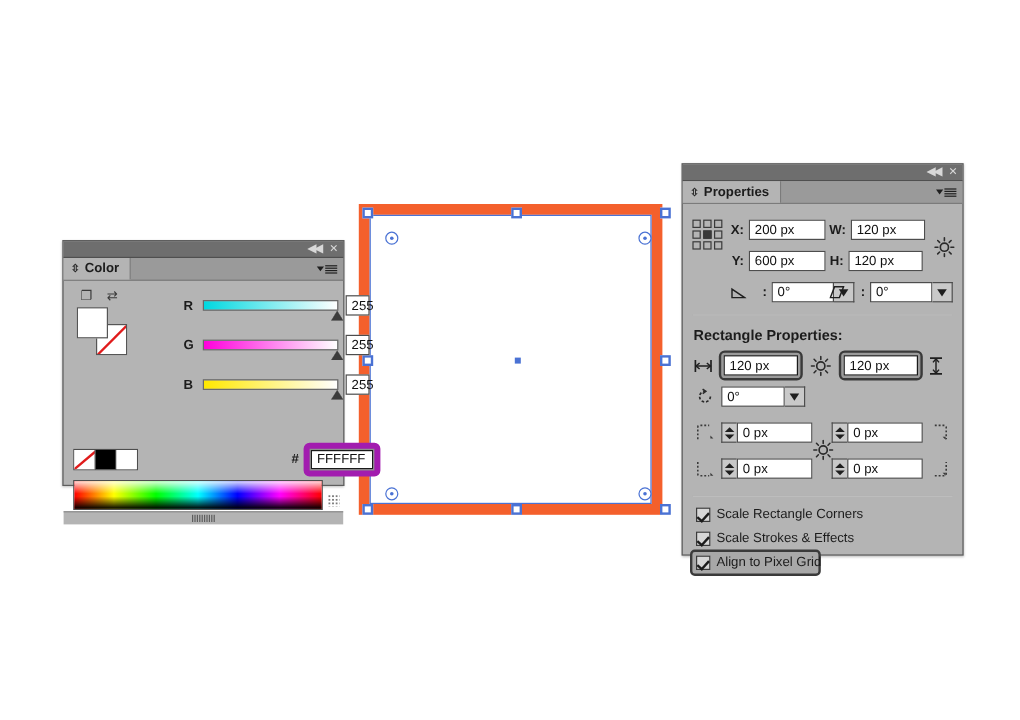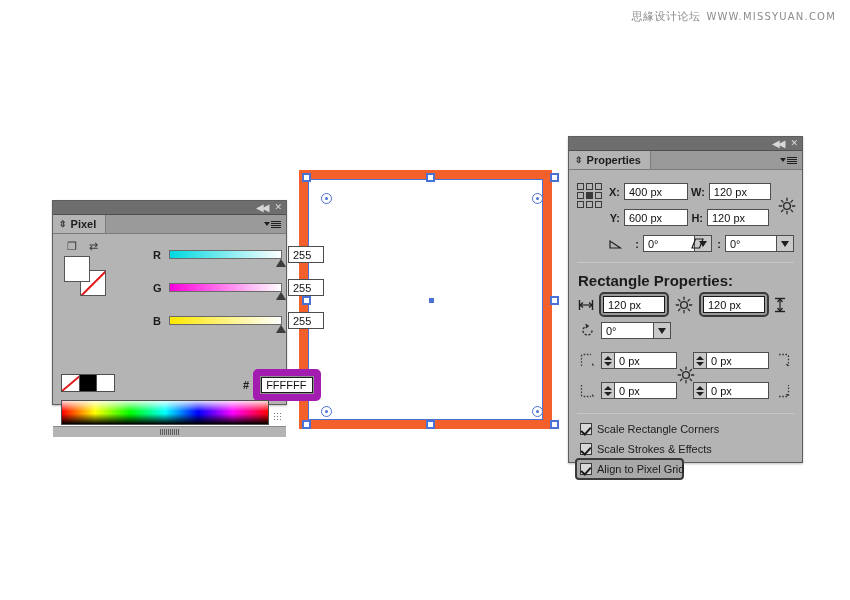--- a/index.html
+++ b/index.html
@@ -98,42 +98,42 @@
     border-right: 5px solid transparent; border-bottom: 8px solid #cfcfcf;
     filter: drop-shadow(0 0 0 #555);
   }
   .sl-thumb::after {
     content: ""; position: absolute; left: -5px; top: 0;
     width: 0; height: 0; border-left: 5px solid transparent;
     border-right: 5px solid transparent; border-bottom: 8px solid #3c3c3c;
     z-index: -1;
   }
   .sl-input {
-    width: 36px; height: 16px; background: #fff; border: 1px solid #4d4d4d;
+    width: 20px; height: 16px; background: #fff; border: 1px solid #4d4d4d;
     font-size: 11px; color: #111; padding: 0 3px;
     display: flex; align-items: center; font-family: "Liberation Sans", sans-serif;
   }
 
   .mini-swatches {
     position: absolute; left: 8px; top: 140px; width: 54px; height: 18px;
     border: 1px solid #4d4d4d; display: flex; background: #fff;
   }
   .ms-cell { width: 18px; height: 100%; position: relative; }
   .ms-none { background: #fff; overflow: hidden; }
   .ms-none .slash2 {
     position: absolute; left: -3px; top: 7px; width: 25px; height: 2px;
     background: #e01b1b; transform: rotate(-40deg);
   }
   .ms-black { background: #000; border-left: 1px solid #4d4d4d; border-right: 1px solid #4d4d4d; }
   .ms-white { background: #fff; }
 
   .hex-zone { position: absolute; left: 190px; top: 135px; display: flex; align-items: center; }
   .hex-label { font-size: 11px; font-weight: bold; color: #1c1c1c; margin-right: 4px; }
   .hl-box {
-    border: 7px solid #a21caf; border-radius: 5px; padding: 1px;
+    border: 5px solid #a21caf; border-radius: 5px; padding: 1px;
     background: #8f8f8f;
   }
   .hex-input {
     width: 52px; height: 16px; background: #fff; border: 1px solid #1a1a1a;
     font-size: 11px; color: #111; padding: 0 4px; display: flex; align-items: center;
   }
 
   .spectrum-wrap {
     position: absolute; left: 8px; top: 166px; width: 208px; height: 25px;
     border: 1px solid #4d4d4d;
@@ -195,21 +195,21 @@
   }
 
   .svgicon { display: block; }
 
   .tr-divider {
     position: absolute; left: 8px; right: 8px; height: 1px;
     background: #8e8e8e; border-bottom: 1px solid #c8c8c8;
   }
 
   .section-title {
-    position: absolute; left: 9px; font-size: 15px;
+    position: absolute; left: 9px; font-size: 12px;
     font-weight: bold; color: #1c1c1c;
   }
 
   .hl-box2 {
     border: 2px solid #3a3a3a; border-radius: 5px; padding: 2px;
     background: #9b9b9b; display: inline-flex;
   }
   .hl-box2 .txtfield { border: 1px solid #1a1a1a; }
 
   .stepper {
@@ -266,23 +266,20 @@
   .corner-widget i {
     width: 3px; height: 3px; background: #4a72d4; border-radius: 50%;
     display: block;
   }
 </style>
 </head>
 <body>
 
 <div id="stage">
 
-  <div class="watermark">
-    <span>思緣设计论坛</span><span class="wm-url">WWW.MISSYUAN.COM</span>
-  </div>
 
   <div id="art-rect">
     <div class="sel-outline"></div>
 
     <div class="handle" style="left:-6px;  top:-6px;"></div>
     <div class="handle" style="left:118px; top:-6px;"></div>
     <div class="handle" style="left:242px; top:-6px;"></div>
     <div class="handle" style="left:-6px;  top:117px;"></div>
     <div class="handle" style="left:242px; top:117px;"></div>
     <div class="handle" style="left:-6px;  top:241px;"></div>
@@ -308,21 +305,21 @@
   <div class="panel" id="color-panel">
 
     <div class="panel-titlebar">
       <span class="tb-icon tb-collapse">◀◀</span>
       <span class="tb-icon">✕</span>
     </div>
 
     <div class="panel-tabrow">
       <div class="panel-tab">
         <span class="tab-grip">⇳</span>
-        <span>Pixel</span>
+        <span>Color</span>
       </div>
       <div class="panel-menu">
         <span class="pm-tri"></span>
         <span class="pm-lines">
             <i></i>
             <i></i>
             <i></i>
             <i></i>
           </span>
       </div>
@@ -432,21 +429,21 @@
         <span class="ref-cell"></span>
         <span class="ref-cell on"></span>
         <span class="ref-cell"></span>
         <span class="ref-cell"></span>
         <span class="ref-cell"></span>
         <span class="ref-cell"></span>
       </div>
 
       <div class="fld-row" style="left:39px; top:13px;">
         <span class="fld-label">X:</span>
-        <span class="txtfield w-xy">400 px</span>
+        <span class="txtfield w-xy">200 px</span>
       </div>
 
       <div class="fld-row" style="left:122px; top:13px;">
         <span class="fld-label">W:</span>
         <span class="txtfield w-wh">120 px</span>
       </div>
 
       <div class="fld-row" style="left:39px; top:39px;">
         <span class="fld-label">Y:</span>
         <span class="txtfield w-xy">600 px</span>

